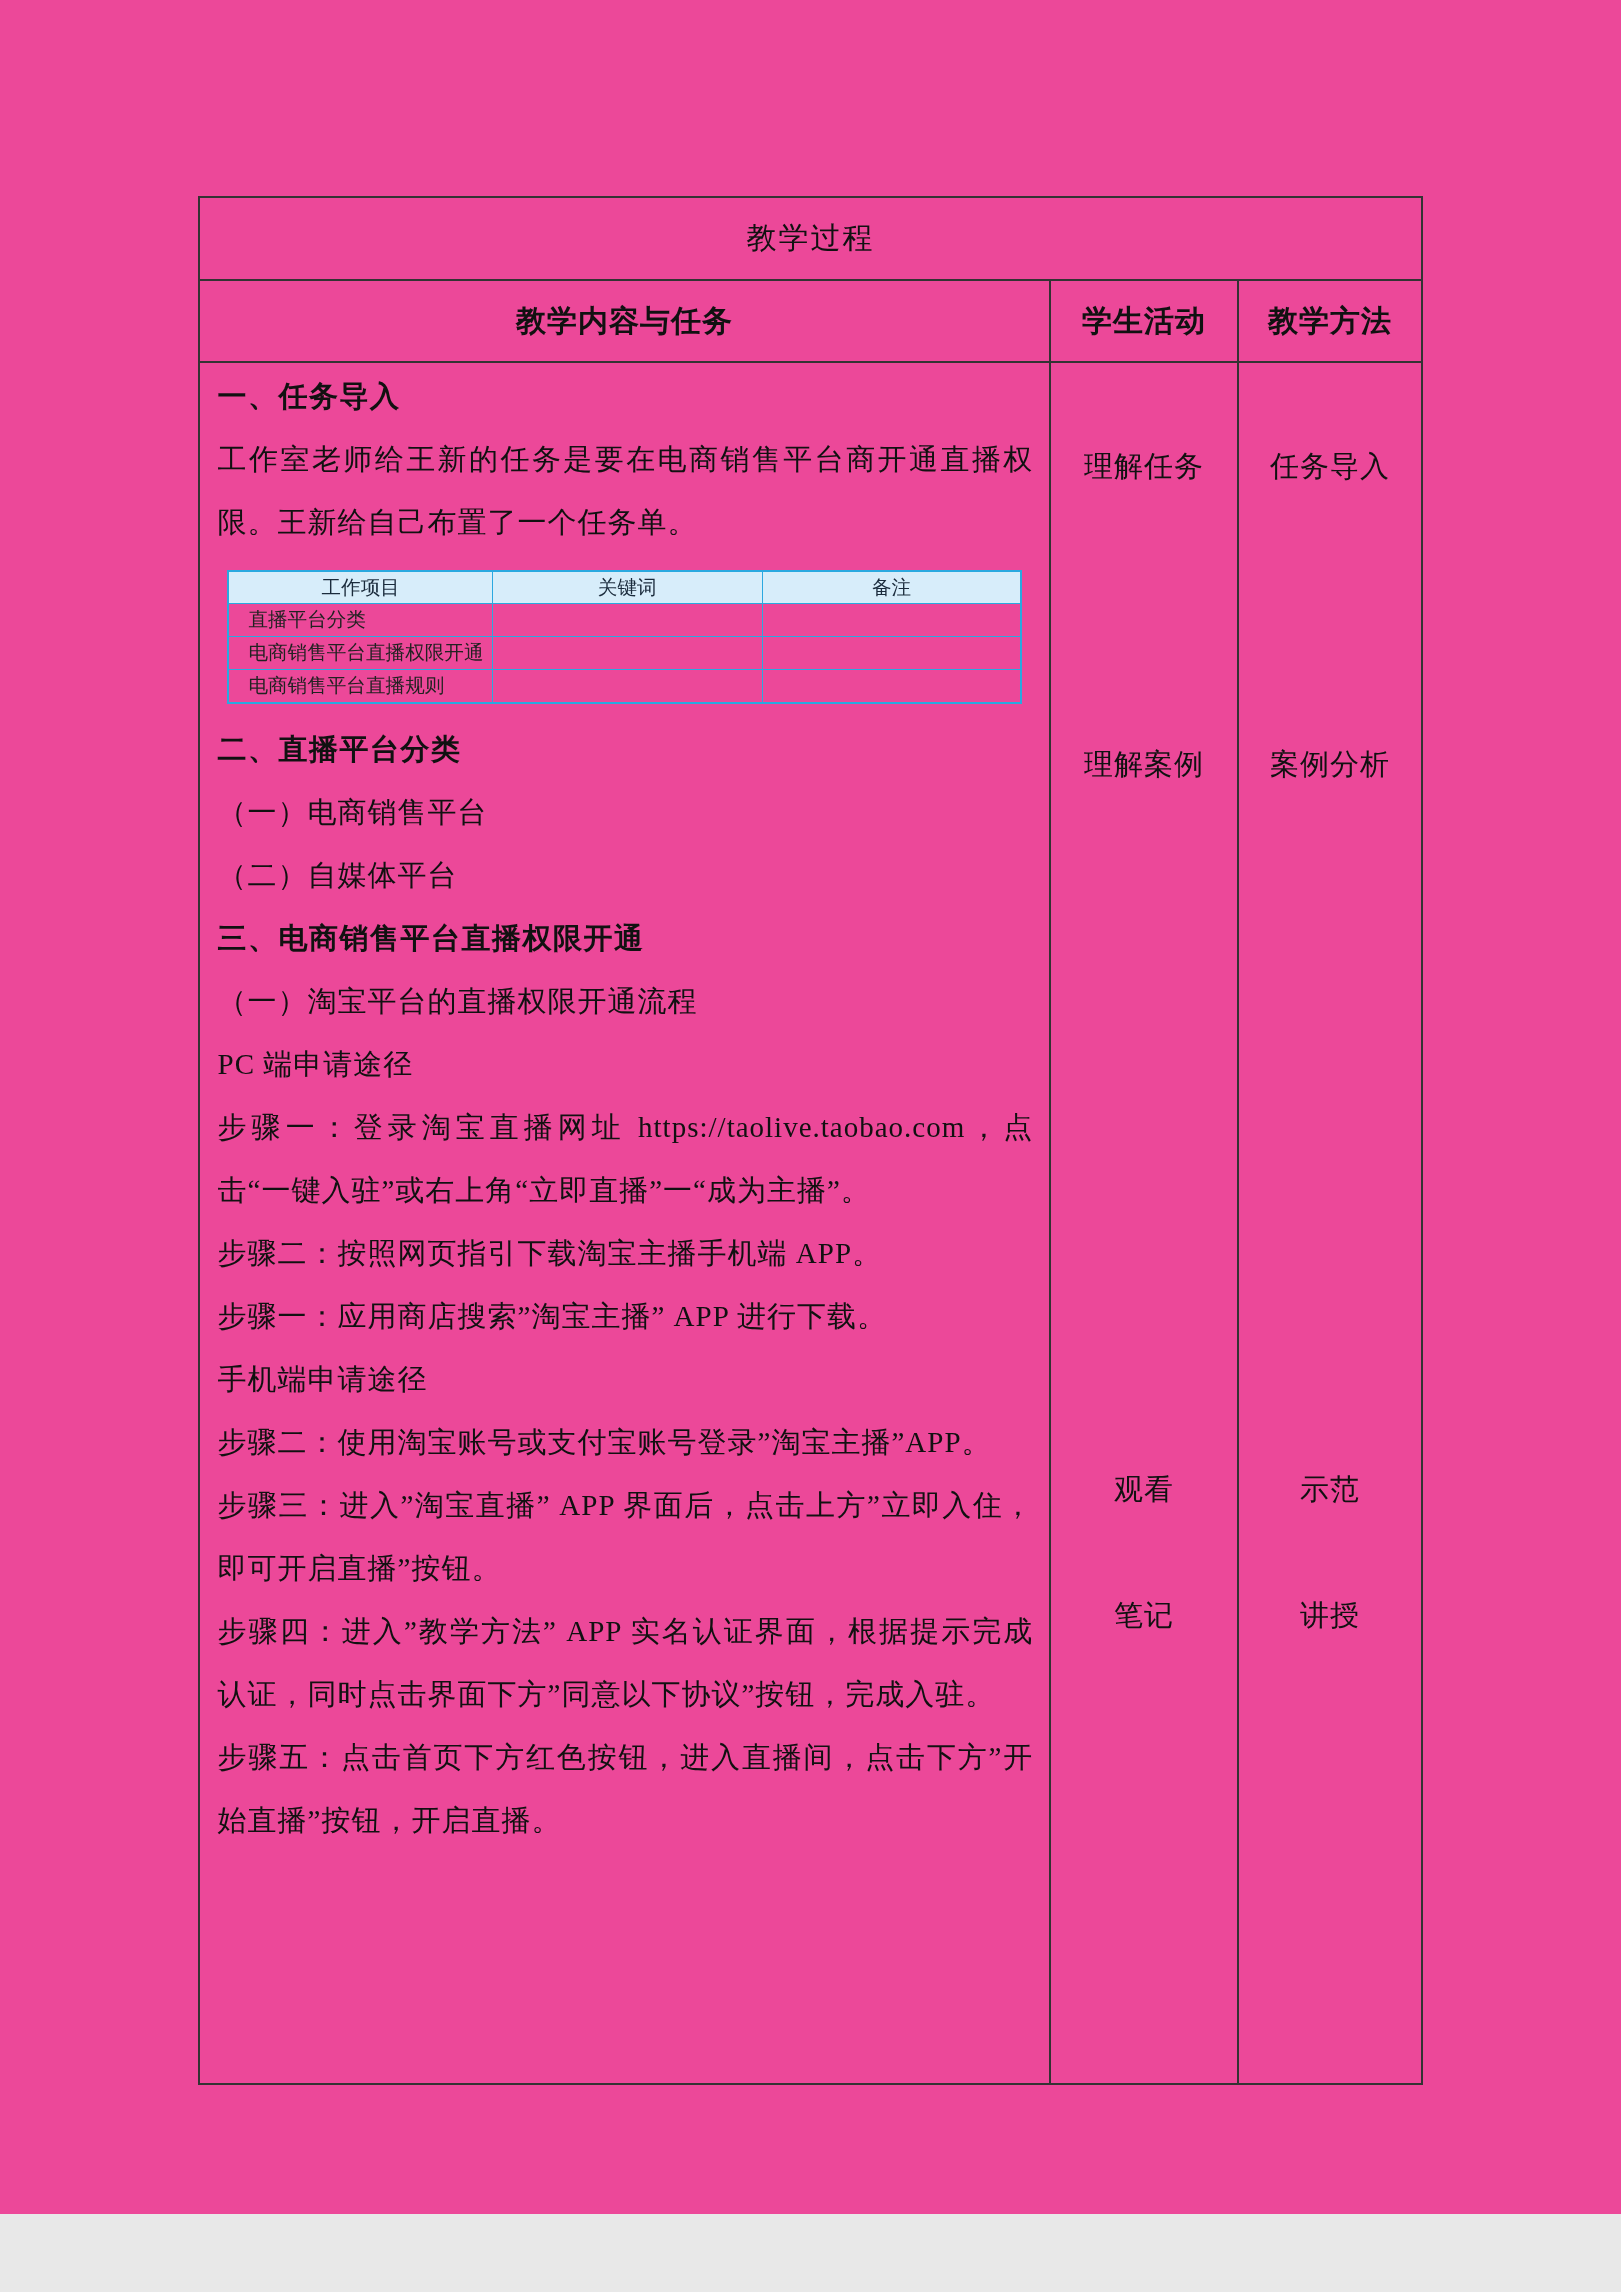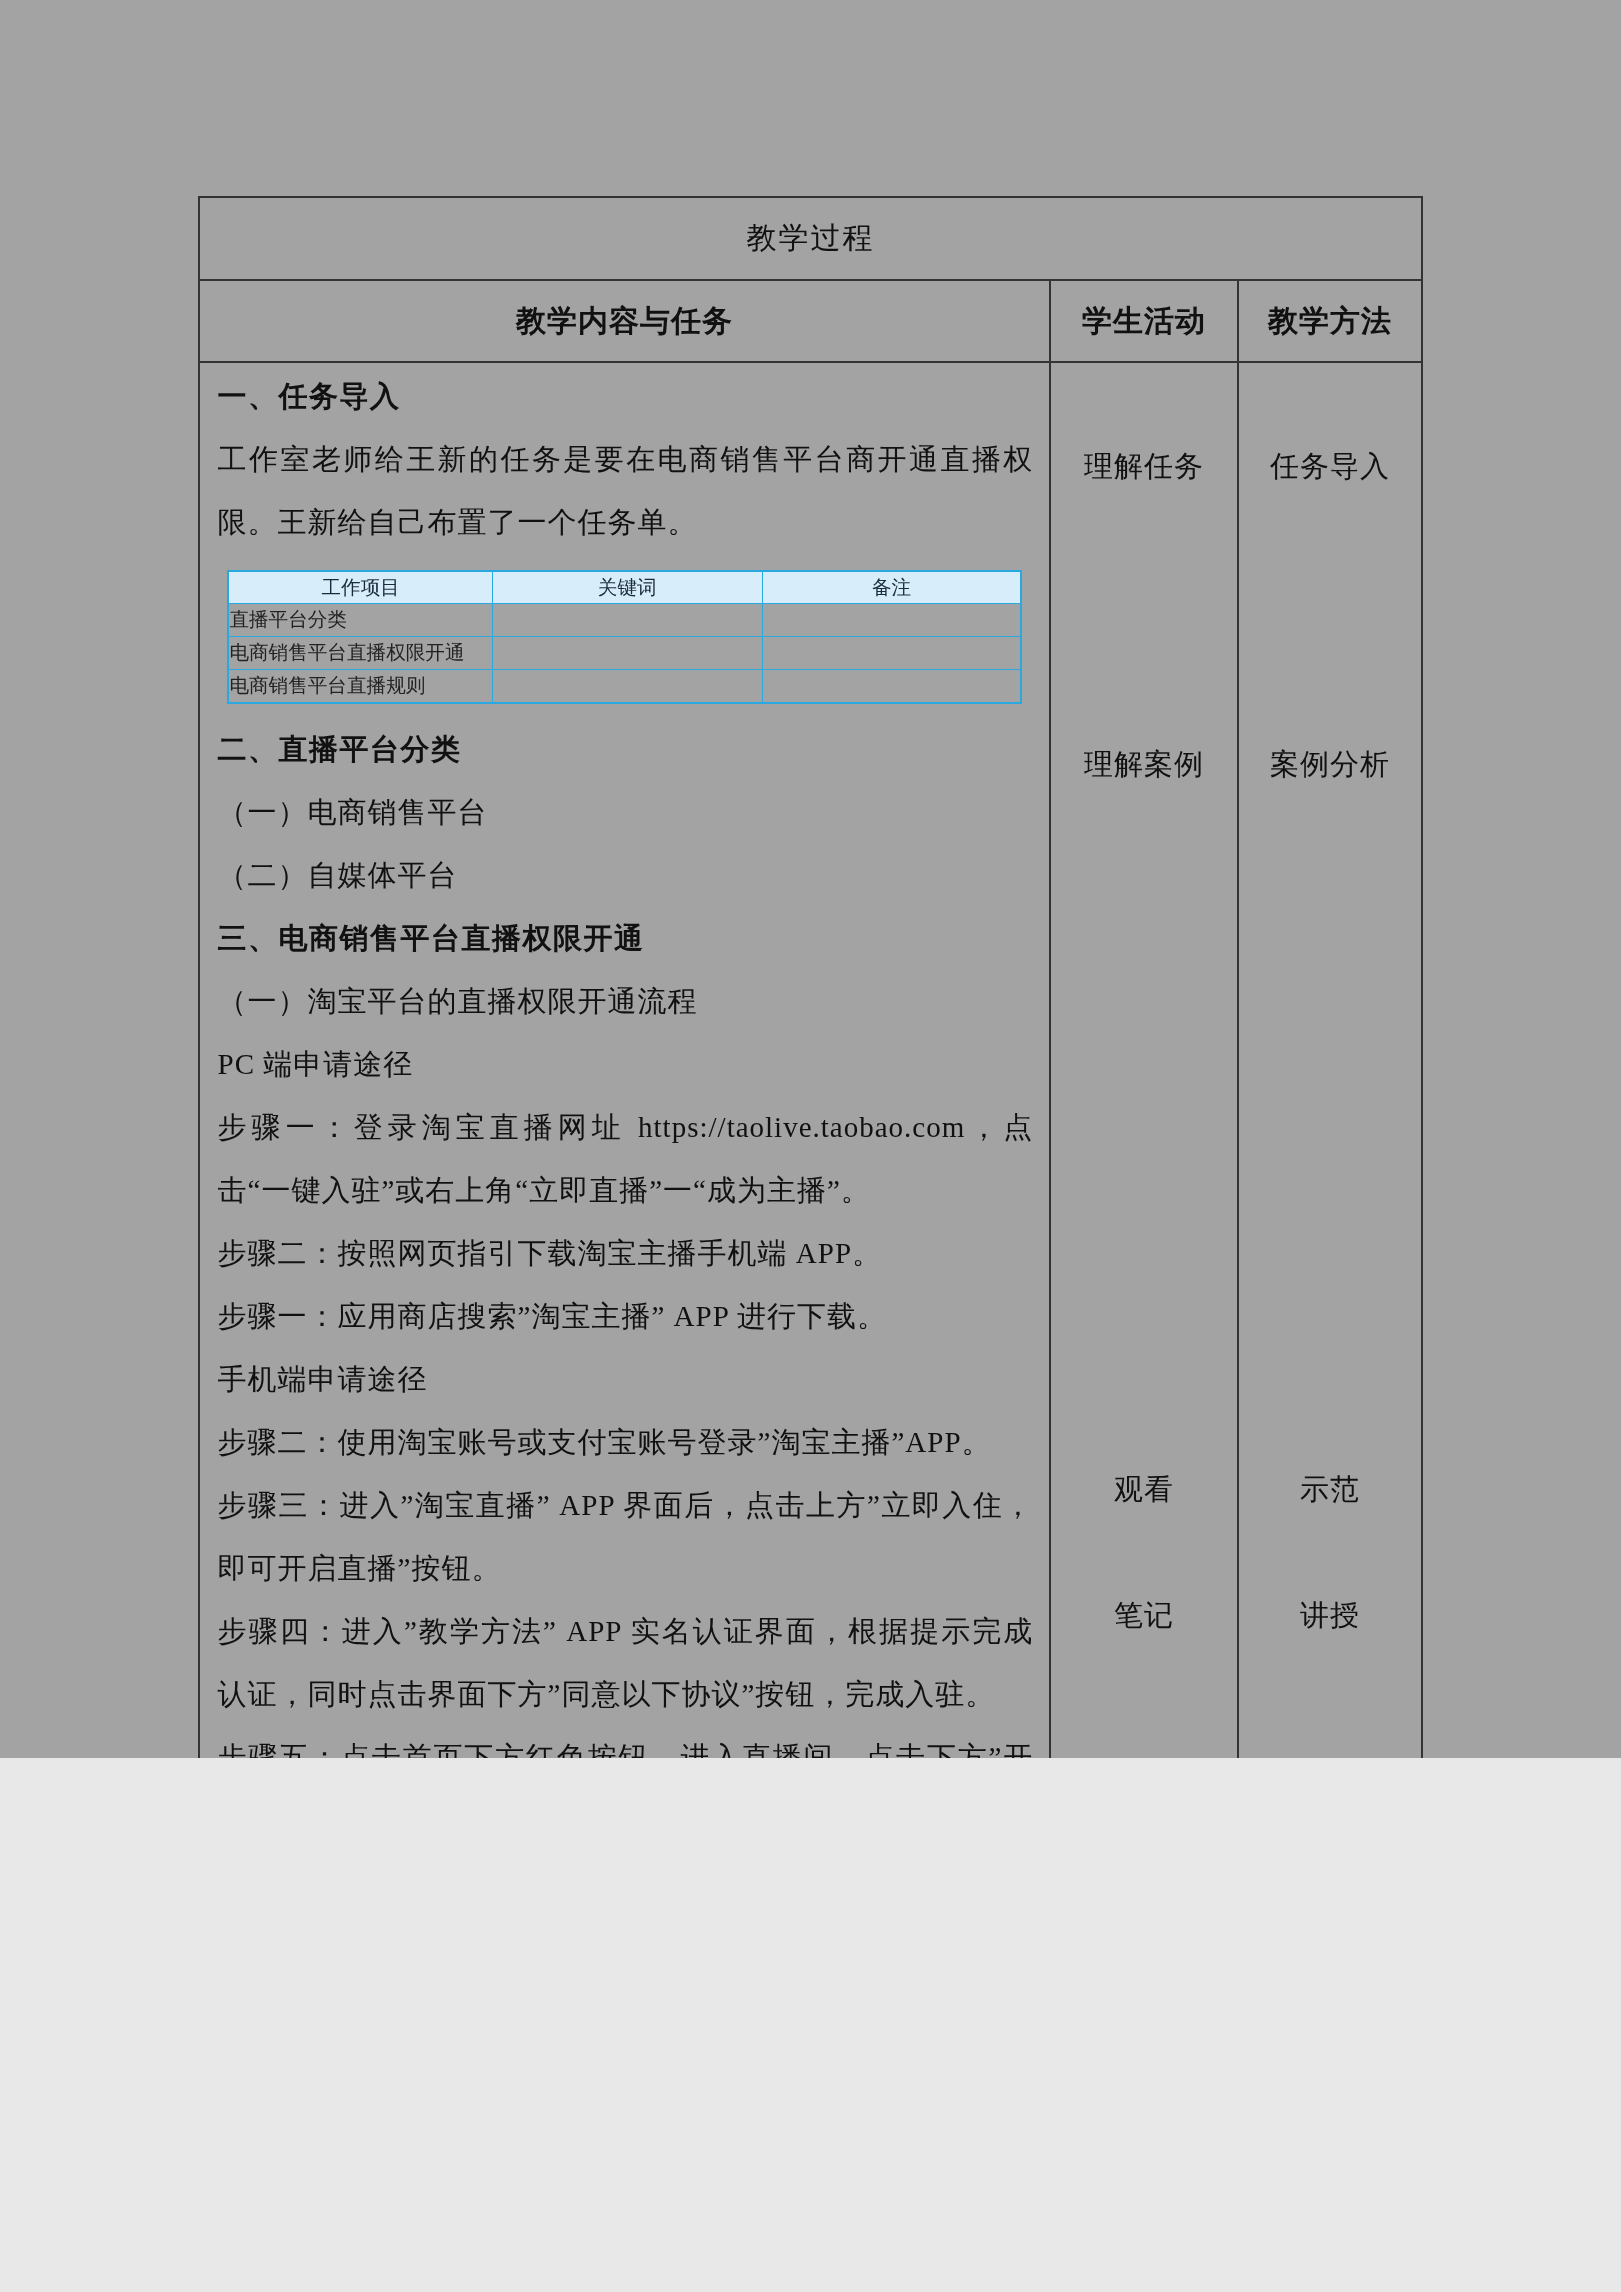--- a/index.html
+++ b/index.html
@@ -1,19 +1,19 @@
 <!DOCTYPE html>
 <html><head>
 <meta charset="utf-8">
 <style>
   html,body{margin:0;padding:0;background:#e8e8e8;}
   .page{
     position:relative;
-    width:1621px;height:1758px;
-    background:#a3a3a3;
+    width:1621px;height:2214px;
+    background:#ec4899;
     font-family:"Liberation Serif","DejaVu Serif",serif;
     color:#111111;
     overflow:hidden;
   }
   .main-table{
     position:absolute;left:198px;top:196px;
     width:1225px;height:1889px;
     border:2px solid #333333;
     box-sizing:border-box;
     display:grid;
@@ -55,21 +55,21 @@
   .task-table{
     width:795px;
     margin:15.7px 0 14.7px 9.8px;
     border-collapse:collapse;
     table-layout:fixed;
     border:2px solid #2aa9e0;
   }
   .task-table th,.task-table td{
     border:1.5px solid #2aa9e0;
     height:33px;
-    padding:0 0 0 0;
+    padding:0 0 0 19px;
     box-sizing:border-box;
     font-size:19.6px;
     line-height:21.6px;
     letter-spacing:0;
     font-family:"Liberation Sans","DejaVu Sans",sans-serif;
   }
   .task-table th{
     background:#d7edfa;
     font-weight:400;
     text-align:center;

